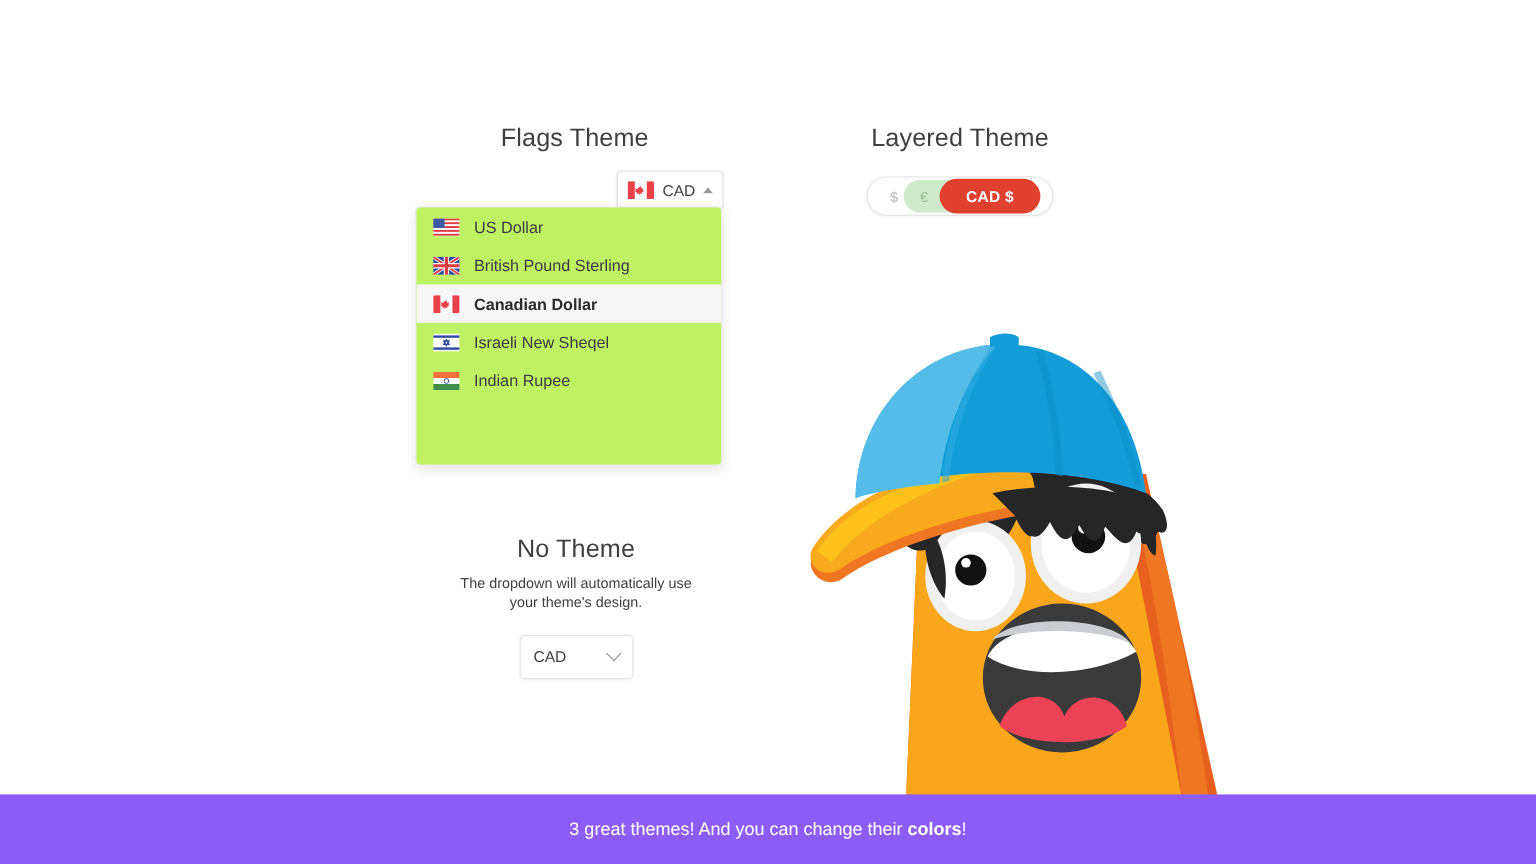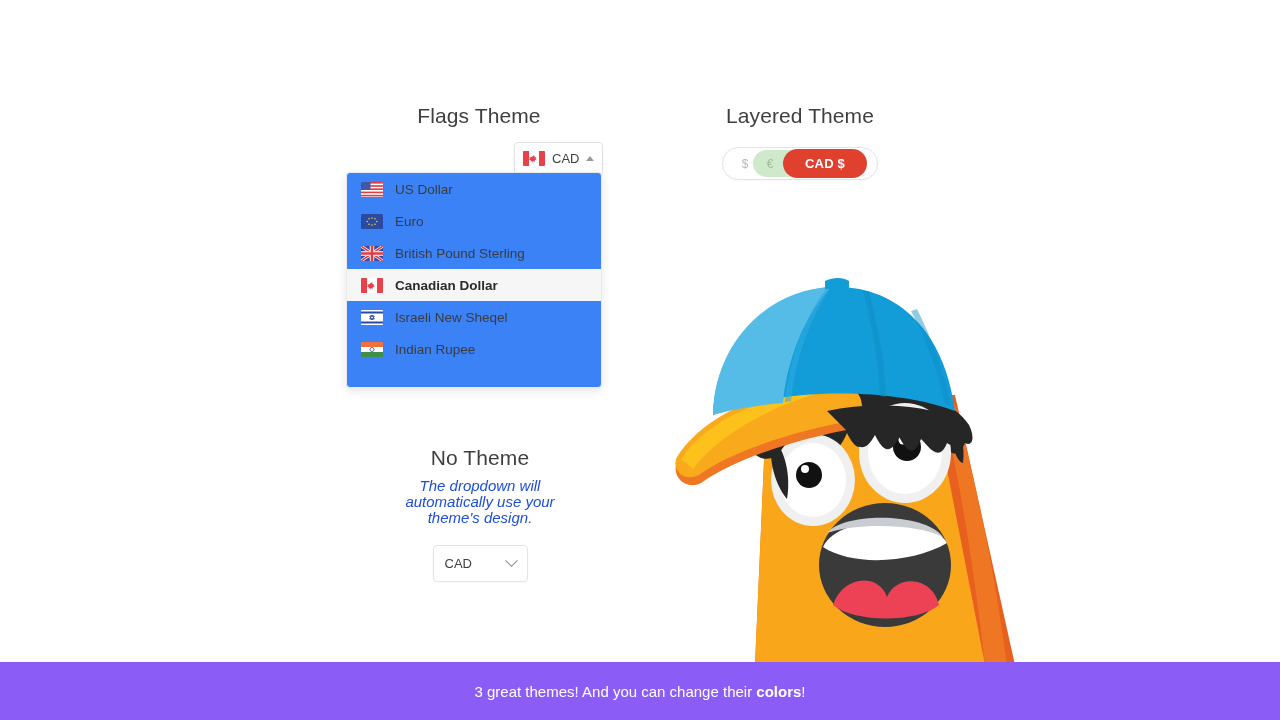--- a/index.html
+++ b/index.html
@@ -74,21 +74,21 @@
     border-bottom: 5px solid #9a9a9a;
   }
 
   
   #flags-menu {
     position: absolute;
     left: 346px;
     top: 172px;
     width: 256px;
     height: 216px;
-    background: #3b82f6;
+    background: #bef264;
     border: 1px solid #eaeaea;
     border-radius: 4px;
     box-shadow: 0 3px 10px rgba(0,0,0,0.10);
     overflow: hidden;
   }
   .menu-item {
     display: flex;
     align-items: center;
     height: 32px;
     padding: 0 14px;
@@ -165,28 +165,27 @@
 
   
   #notheme-block {
     position: absolute;
     left: 340px;
     top: 446px;
     width: 280px;
     text-align: center;
   }
   #notheme-sub {
-    font-size: 15px;
-    color: #1d4ed8;
+    font-size: 12px;
+    color: #404040;
     line-height: 16px;
     margin-top: 8px;
     width: 200px;
     margin-left: auto;
     margin-right: auto;
-    font-style: italic;
   }
   .native-select {
     margin: 19px auto 0 auto;
     width: 95px;
     height: 37px;
     border: 1px solid #e3e3e3;
     border-radius: 4px;
     background: #ffffff;
     display: flex;
     align-items: center;
@@ -303,36 +302,20 @@
             <rect y="3.2" width="22" height="1.6"></rect>
           <rect y="6.4" width="22" height="1.6"></rect>
             <rect y="9.6" width="22" height="1.6"></rect>
           <rect y="12.8" width="22" height="1.6"></rect>
         </g>
         <rect width="9.5" height="8" fill="#3c5aa5"></rect>
       </svg>
       <span class="mi-label">US Dollar</span>
     </div>
 
-    <div class="menu-item">
-      <svg class="flag" viewBox="0 0 22 15">
-        <rect width="22" height="15" fill="#2b4aa0"></rect>
-        <g fill="#f5d033">
-          <circle cx="11" cy="4" r=".8"></circle>
-            <circle cx="14" cy="4.8" r=".8"></circle>
-            <circle cx="15.8" cy="7.5" r=".8"></circle>
-          <circle cx="14" cy="10.2" r=".8"></circle>
-            <circle cx="11" cy="11" r=".8"></circle>
-            <circle cx="8" cy="10.2" r=".8"></circle>
-          <circle cx="6.2" cy="7.5" r=".8"></circle>
-            <circle cx="8" cy="4.8" r=".8"></circle>
-        </g>
-      </svg>
-      <span class="mi-label">Euro</span>
-    </div>
 
     <div class="menu-item">
       <svg class="flag" viewBox="0 0 22 15">
         <rect width="22" height="15" fill="#2b4aa0"></rect>
         <path d="M0 0 L22 15 M22 0 L0 15" stroke="#ffffff" stroke-width="3"></path>
         <path d="M0 0 L22 15 M22 0 L0 15" stroke="#e03b43" stroke-width="1.6"></path>
         <path d="M11 0 V15 M0 7.5 H22" stroke="#ffffff" stroke-width="4.5"></path>
         <path d="M11 0 V15 M0 7.5 H22" stroke="#e03b43" stroke-width="2.6"></path>
       </svg>
       <span class="mi-label">British Pound Sterling</span>

